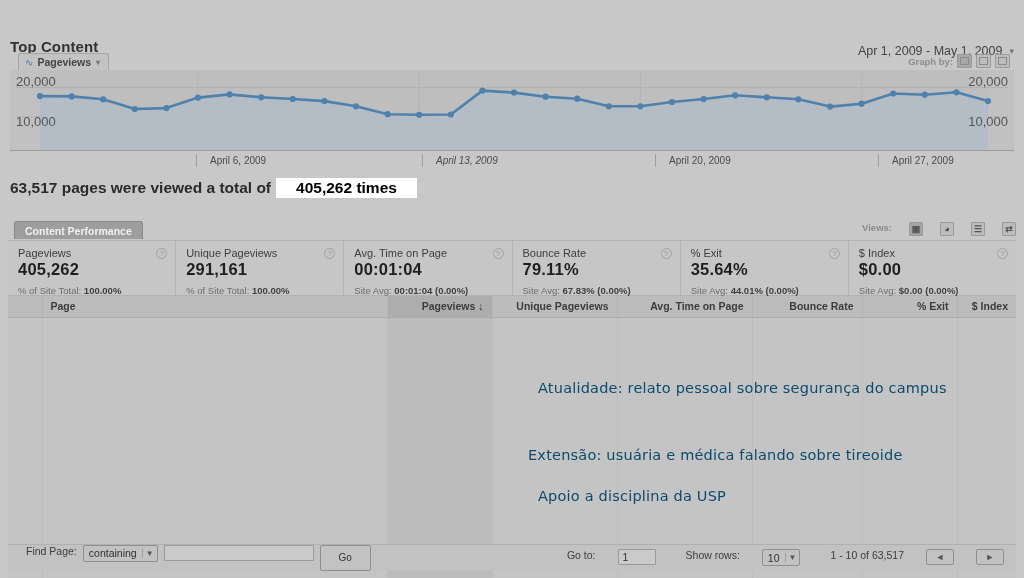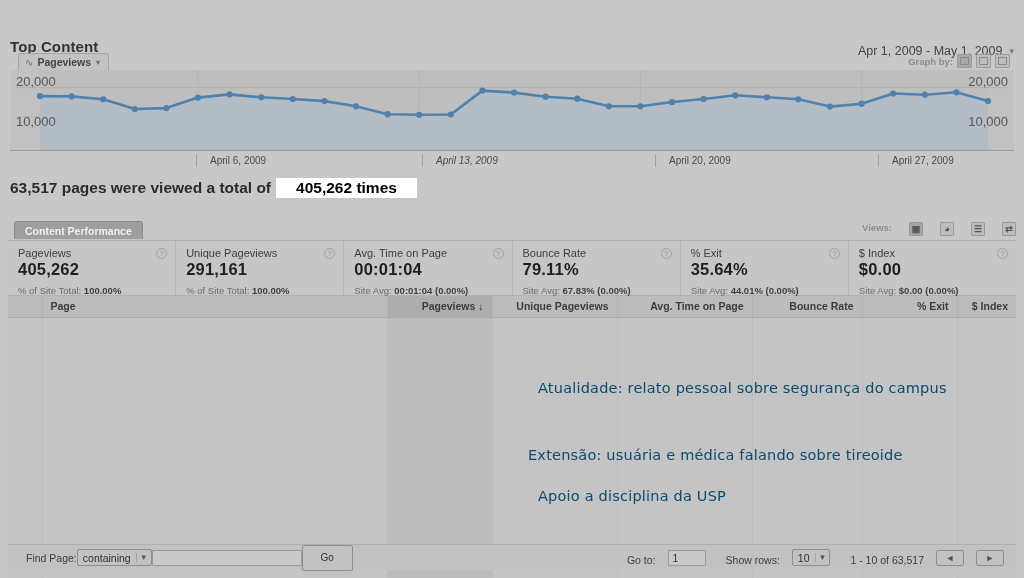--- a/index.html
+++ b/index.html
@@ -154,22 +154,22 @@
     font-family: "DejaVu Sans", sans-serif; white-space: nowrap;
     letter-spacing: .2px;
   }
 
   
   .foot {
     position: absolute; left: 8px; top: 544px; width: 1008px; height: 26px;
     background: #c2c2c2; border-top: 1px solid #b0b0b0;
     display: flex; align-items: center;
   }
-  .foot-l { display: flex; align-items: center; padding-left: 18px; font-size: 10.5px; color: #3c3c3c; }
-  .foot-r { margin-left: auto; display: flex; align-items: flex-end; gap: 12px; padding-right: 12px; font-size: 10.5px; color: #3c3c3c; }
+  .foot-l { display: flex; gap: 6px; padding-left: 18px; font-size: 10.5px; color: #3c3c3c; }
+  .foot-r { margin-left: auto; display: flex; align-items: flex-start; gap: 22px; padding-right: 12px; font-size: 10.5px; color: #3c3c3c; }
   .sel {
     height: 17px; background: #c2c2c2; border: 1px solid #8f8f8f; border-radius: 2px;
     display: flex; align-items: center; gap: 5px; padding: 0 3px 0 5px;
     font-size: 10.5px; color: #2f2f2f;
   }
   .sel .dv { border-left: 1px solid #a0a0a0; padding-left: 3px; font-size: 8px; color: #555; }
   .txtin {
     height: 16px; width: 150px; background: #cacaca; border: 1px solid #9a9a9a;
     border-radius: 1px; font-size: 10.5px; color: #333; padding: 0 4px; line-height: 14px;
   }

